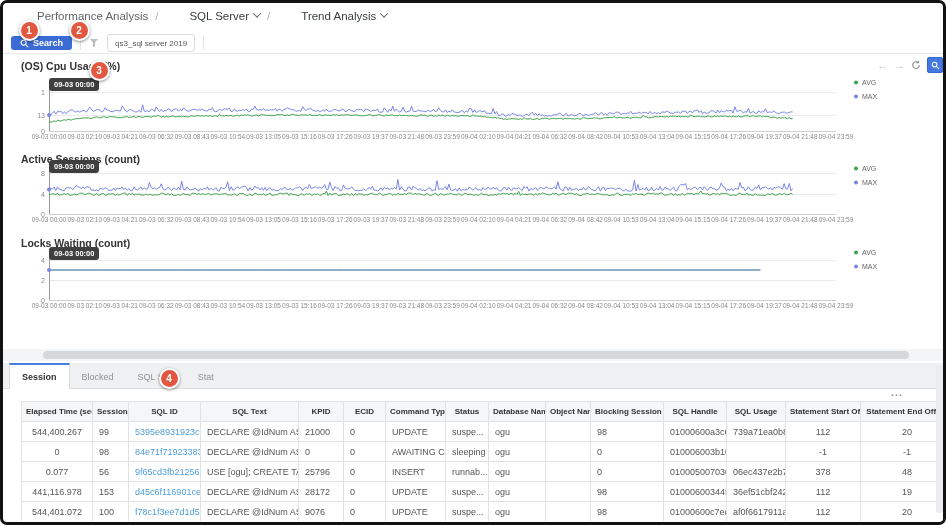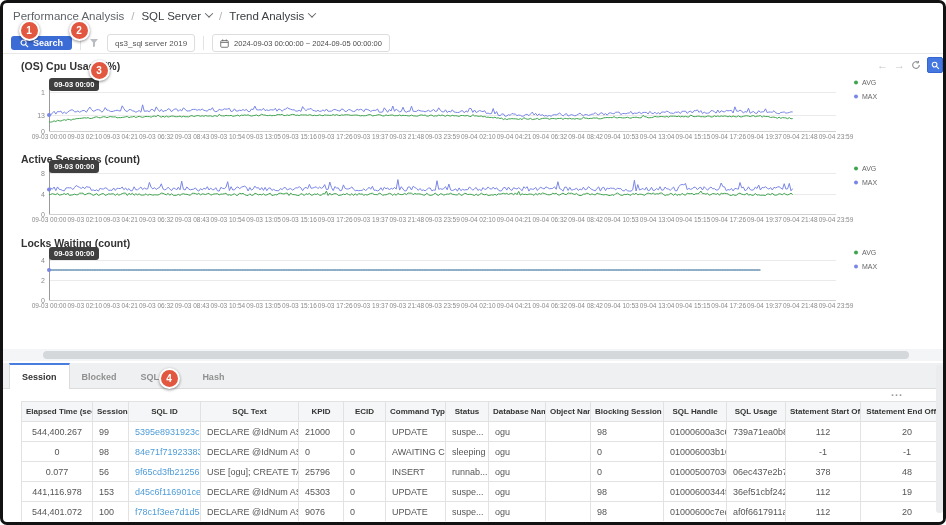--- a/index.html
+++ b/index.html
@@ -1,20 +1,20 @@
 <!DOCTYPE html>
 <html><head>
 <meta charset="utf-8">
 <style>
   html,body{margin:0;padding:0;background:#fff;}
   body{font-family:"Liberation Sans",sans-serif;-webkit-font-smoothing:antialiased;}
   #frame{position:relative;width:940px;height:519px;border:3px solid #121212;border-radius:7px;overflow:hidden;background:#fff;}
   
   #breadcrumb{position:absolute;left:10px;top:7px;display:flex;align-items:center;gap:7px;font-size:11.5px;color:#5f6368;z-index:3;}
-  #breadcrumb .crumb{cursor:default;}
+  #breadcrumb .crumb{cursor:default;margin-left:24px;}
   #breadcrumb .dark{color:#3c4043;}
   #breadcrumb .sep{color:#b0b3b8;}
   .chev{display:inline-block;width:5px;height:5px;border-right:1.4px solid #666;border-bottom:1.4px solid #666;transform:rotate(45deg) translate(-1px,-1px);margin-left:5px;vertical-align:2px;}
   
   #toolbar{position:absolute;left:8px;top:32px;display:flex;align-items:center;gap:8px;height:16px;z-index:3;}
   #searchBtn{display:inline-flex;align-items:center;gap:4px;height:14px;padding:0 9px;border-radius:3px;color:#fff;font-size:9px;font-weight:bold;border:none;cursor:pointer;}
   .vdiv{width:1px;height:14px;background:#e3e3e3;}
   .tbox{display:inline-flex;align-items:center;gap:5px;height:16px;padding:0 7px;border:1px solid #ddd;border-radius:3px;background:#fff;font-size:8px;color:#555;}
   #dateBox{font-size:7.5px;color:#4a4a4a;}
   #rule-top{position:absolute;left:0;top:50px;width:940px;height:1px;background:#e8e8e8;}
@@ -26,21 +26,21 @@
   
   #chartNav{position:absolute;left:874px;top:54px;display:flex;align-items:center;gap:6px;z-index:3;}
   #chartNav .arrow{font-size:11px;color:#c3c6ca;line-height:1;cursor:pointer;}
   #zoomBtn{width:14px;height:14px;border-radius:2px;background:#4477e0;border:1px solid #3565cf;display:flex;align-items:center;justify-content:center;cursor:pointer;}
   
   #hTrack{position:absolute;left:0;top:346px;width:940px;height:12px;background:#f4f5f6;}
   #hThumb{position:absolute;left:40px;top:348px;width:866px;height:8px;border-radius:4px;background:#d5d8db;cursor:pointer;}
   #vTrack{position:absolute;left:933px;top:362px;width:7px;height:148px;background:#ebecee;border-radius:3px;z-index:6;}
   
   #tabbar{position:absolute;left:0;top:360px;width:940px;height:26px;background:#eef0f1;border-bottom:1px solid #dcdcdc;display:flex;align-items:stretch;padding-left:6px;box-sizing:border-box;z-index:2;}
-  .tab{display:flex;align-items:center;padding:0 12px;font-size:9px;color:#909090;cursor:pointer;border-top:2px solid transparent;font-weight:bold;}
+  .tab{display:flex;align-items:center;padding:0 12px;font-size:9px;color:#909090;cursor:pointer;border-top:2px solid transparent;}
   .tab.active{background:#fff;color:#333;font-weight:bold;border-top:2px solid #4a7de0;border-left:1px solid #dcdcdc;border-right:1px solid #dcdcdc;margin-bottom:-1px;}
   #more{position:absolute;left:888px;top:383px;font-size:11px;font-weight:bold;color:#9a9a9a;letter-spacing:1px;cursor:pointer;z-index:3;}
   
   #tableWrap{position:absolute;left:18px;top:398px;width:922px;height:120px;overflow:hidden;}
   table{border-collapse:collapse;table-layout:fixed;}
   th,td{border:1px solid #e2e2e2;overflow:hidden;white-space:nowrap;box-sizing:border-box;}
   th{background:#f5f6f7;font-size:8px;font-weight:bold;color:#333;text-align:center;height:20px;padding:1px 4px;line-height:1.15;}
   th.nowrapth{white-space:nowrap;}
   td{font-size:9px;color:#555;height:20px;padding:0 6px;background:#fff;}
   td.num{text-align:center;}
@@ -70,29 +70,20 @@
       <span>Search</span>
     </button>
     <span class="vdiv"></span>
     <svg width="10" height="10" viewBox="0 0 10 10" style="position:static">
         <path d="M1 1h8L6 4.6V8.5L4 9V4.6Z" fill="#b9bcc0"></path>
       </svg>
     <span class="tbox">
       <span>qs3_sql server 2019</span>
     </span>
     <span class="vdiv"></span>
-    <span class="tbox" id="dateBox">
-      <svg width="9" height="9" viewBox="0 0 10 10" style="position:static">
-          <rect x="0.8" y="1.8" width="8.4" height="7.4" rx="1" fill="none" stroke="#6a6a6a" stroke-width="1"></rect>
-          <line x1="3" y1="0.5" x2="3" y2="2.5" stroke="#6a6a6a" stroke-width="1"></line>
-          <line x1="7" y1="0.5" x2="7" y2="2.5" stroke="#6a6a6a" stroke-width="1"></line>
-          <line x1="0.8" y1="3.8" x2="9.2" y2="3.8" stroke="#6a6a6a" stroke-width="1"></line>
-        </svg>
-      <span>2024-09-03 00:00:00 ~ 2024-09-05 00:00:00</span>
-    </span>
   </div>
 
   <div id="rule-top"></div>
 
   <div id="chartNav">
     <span class="arrow">←</span>
     <span class="arrow">→</span>
     <svg width="10" height="10" viewBox="0 0 12 12" style="position:static">
         <path d="M10 6a4 4 0 1 1-1.2-2.8" fill="none" stroke="#8f9296" stroke-width="1.4"></path>
         <path d="M9 1v2.5H6.5" fill="none" stroke="#8f9296" stroke-width="1.2"></path>
@@ -231,21 +222,21 @@
       </svg>
     </div>
 
   <div id="hTrack"></div>
   <div id="hThumb"></div>
 
   <div id="tabbar">
       <div class="tab active">Session</div>
       <div class="tab">Blocked</div>
       <div class="tab">SQL Stat</div>
-      <div class="tab">Hash</div>
+      <div class="tab">Stat</div>
     </div>
   <div id="more">...</div>
 
   <div id="tableWrap">
     <table id="grid" style="width: 932px;">
         <colgroup>
           <col style="width: 71px;">
           <col style="width: 36px;">
           <col style="width: 72px;">
           <col style="width: 98px;">
@@ -330,21 +321,21 @@
             <td class="">010005007030...</td>
             <td class="">06ec437e2b7fe...</td>
             <td class="num">378</td>
             <td class="num">48</td>
           </tr>
           <tr>
             <td class="num">441,116.978</td>
             <td class="">153</td>
             <td class=" link" style="color: rgb(78, 156, 216);">d45c6f116901cef...</td>
             <td class="">DECLARE @IdNum AS INT SE...</td>
-            <td class="">45303</td>
+            <td class="">28172</td>
             <td class="">0</td>
             <td class="">UPDATE</td>
             <td class="">suspe...</td>
             <td class="">ogu</td>
             <td class=""></td>
             <td class="">98</td>
             <td class="">01000600344f...</td>
             <td class="">36ef51cbf242e...</td>
             <td class="num">112</td>
             <td class="num">19</td>

